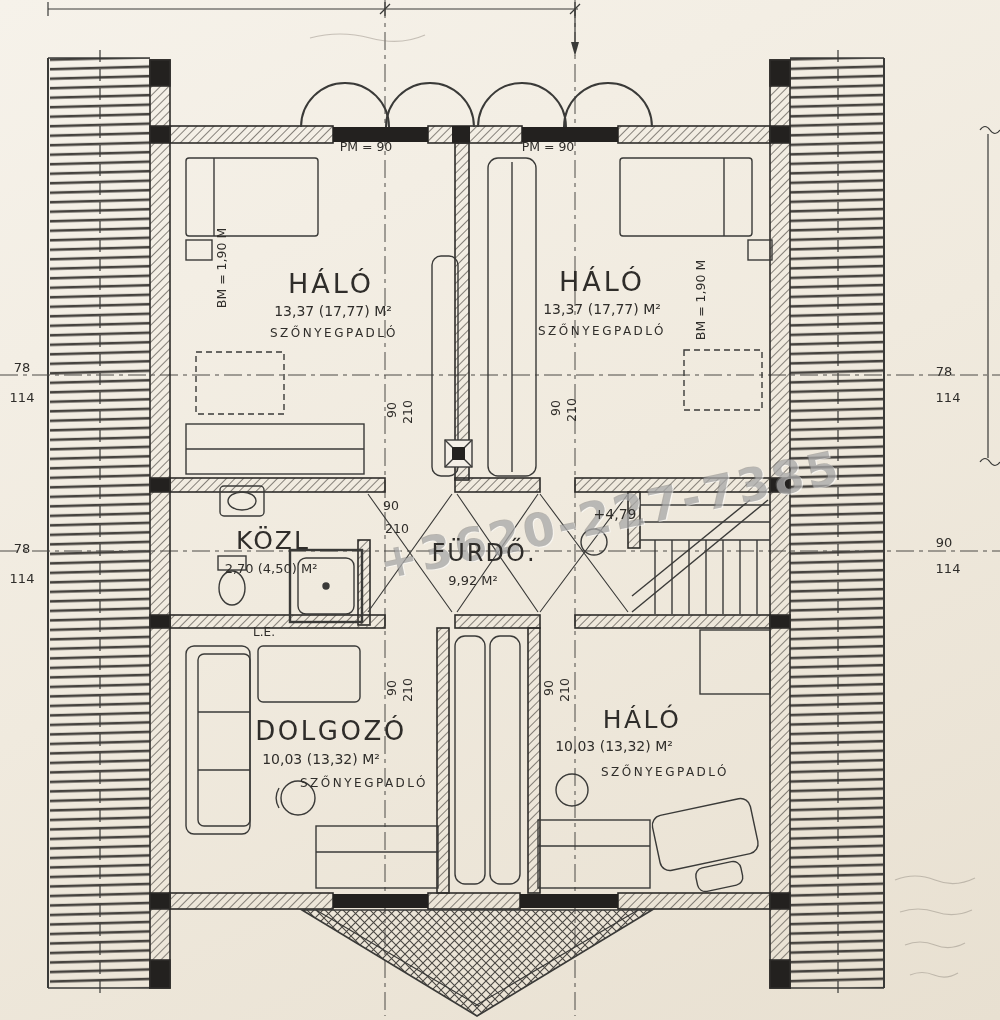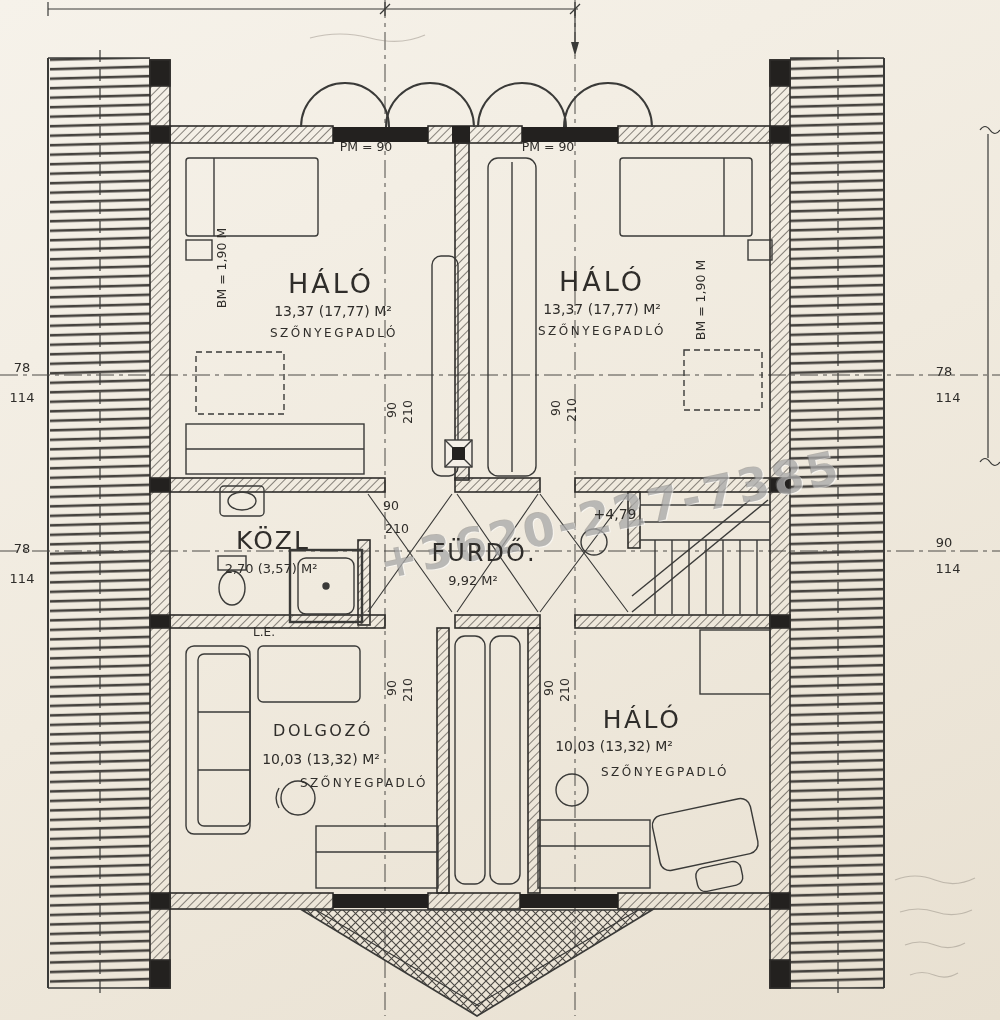--- a/index.html
+++ b/index.html
@@ -230,27 +230,27 @@
 
 <div class="lbl roomname" style="left:331px;top:283px;font-size:27px;letter-spacing:3px">HÁLÓ</div>
 <div class="lbl" style="left:333px;top:311px;font-size:14px">13,37 (17,77) M²</div>
 <div class="lbl" style="left:334px;top:333px;font-size:12px;letter-spacing:2.5px">SZŐNYEGPADLÓ</div>
 
 <div class="lbl roomname" style="left:602px;top:281px;font-size:27px;letter-spacing:3px">HÁLÓ</div>
 <div class="lbl" style="left:602px;top:309px;font-size:14px">13,37 (17,77) M²</div>
 <div class="lbl" style="left:602px;top:331px;font-size:12px;letter-spacing:2.5px">SZŐNYEGPADLÓ</div>
 
 <div class="lbl roomname" style="left:273px;top:540px;font-size:25px;letter-spacing:2px">KÖZL</div>
-<div class="lbl" style="left:271px;top:568px;font-size:13px">2,70 (3,57) M²</div>
+<div class="lbl" style="left:271px;top:568px;font-size:13px">2,70 (4,50) M²</div>
 <div class="lbl" style="left:264px;top:632px;font-size:12px">L.E.</div>
 
 <div class="lbl roomname" style="left:484px;top:553px;font-size:24px;letter-spacing:2px">FÜRDŐ.</div>
 <div class="lbl" style="left:473px;top:580px;font-size:13px">9,92 M²</div>
 
-<div class="lbl roomname" style="left:323px;top:731px;font-size:16px;letter-spacing:2.5px">DOLGOZÓ</div>
+<div class="lbl roomname" style="left:331px;top:731px;font-size:26px;letter-spacing:2.5px">DOLGOZÓ</div>
 <div class="lbl" style="left:321px;top:759px;font-size:14px">10,03 (13,32) M²</div>
 <div class="lbl" style="left:364px;top:783px;font-size:12px;letter-spacing:2.5px">SZŐNYEGPADLÓ</div>
 
 <div class="lbl roomname" style="left:642px;top:719px;font-size:25px;letter-spacing:2.5px">HÁLÓ</div>
 <div class="lbl" style="left:614px;top:746px;font-size:14px">10,03 (13,32) M²</div>
 <div class="lbl" style="left:665px;top:772px;font-size:12px;letter-spacing:2.5px">SZŐNYEGPADLÓ</div>
 
 <div class="lbl" style="left:366px;top:147px;font-size:12.5px">PM = 90</div>
 <div class="lbl" style="left:548px;top:147px;font-size:12.5px">PM = 90</div>
 <div class="lbl rot" style="left:222px;top:268px;font-size:12.5px">BM = 1,90 M</div>

